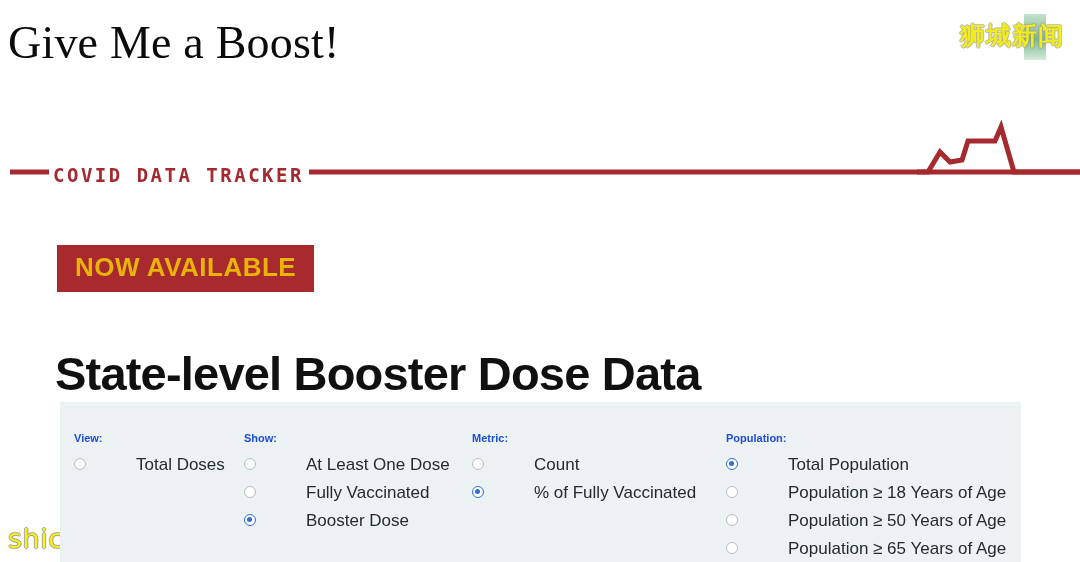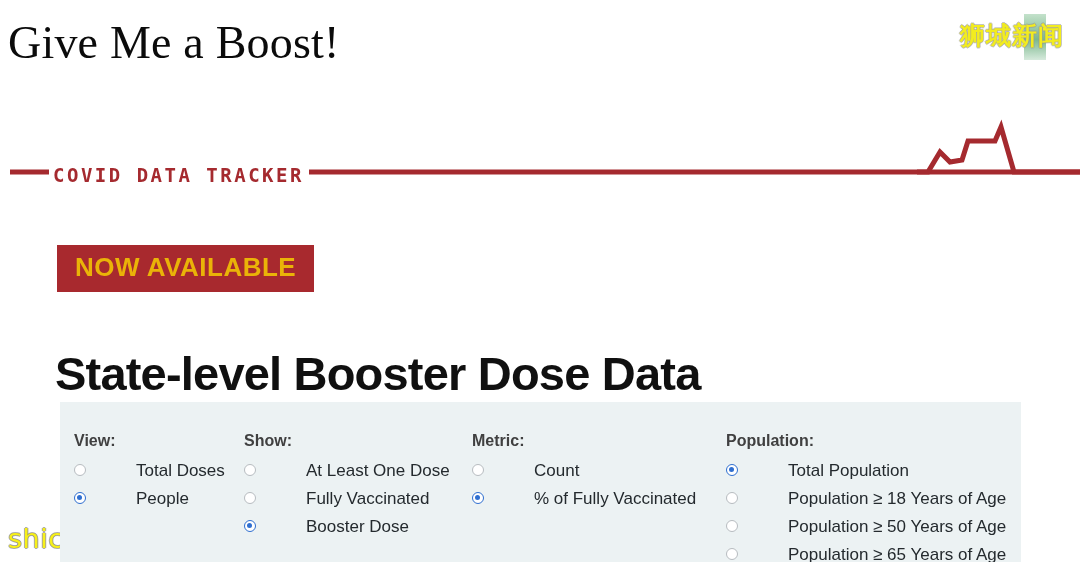--- a/index.html
+++ b/index.html
@@ -147,23 +147,23 @@
   .filter-col {
     position: absolute;
     top: 14px;
   }
   .filter-col.c0 { left: 14px;  }
   .filter-col.c1 { left: 184px; }
   .filter-col.c2 { left: 412px; }
   .filter-col.c3 { left: 666px; }
 
   .col-title {
-    font-size: 16px;
-    font-weight: 700;
-    color: #404040;
+    font-size: 11px;
+    font-weight: 700;
+    color: #1d4ed8;
     margin-bottom: 6px;
     white-space: nowrap;
   }
   .radio-row {
     display: flex;
     align-items: center;
     height: 28px;
     white-space: nowrap;
   }
   .radio-mark {
@@ -226,24 +226,20 @@
 
 <div id="filter-panel">
   <div class="cols">
 
     <div class="filter-col c0">
       <div class="col-title">View:</div>
       <div class="radio-row">
         <span class="radio-mark off"></span>
         <span class="radio-label">Total Doses</span>
       </div>
-      <div class="radio-row">
-        <span class="radio-mark on"></span>
-        <span class="radio-label">People</span>
-      </div>
     </div>
 
     <div class="filter-col c2">
       <div class="col-title">Metric:</div>
       <div class="radio-row">
         <span class="radio-mark off"></span>
         <span class="radio-label">Count</span>
       </div>
       <div class="radio-row">
         <span class="radio-mark on"></span>

